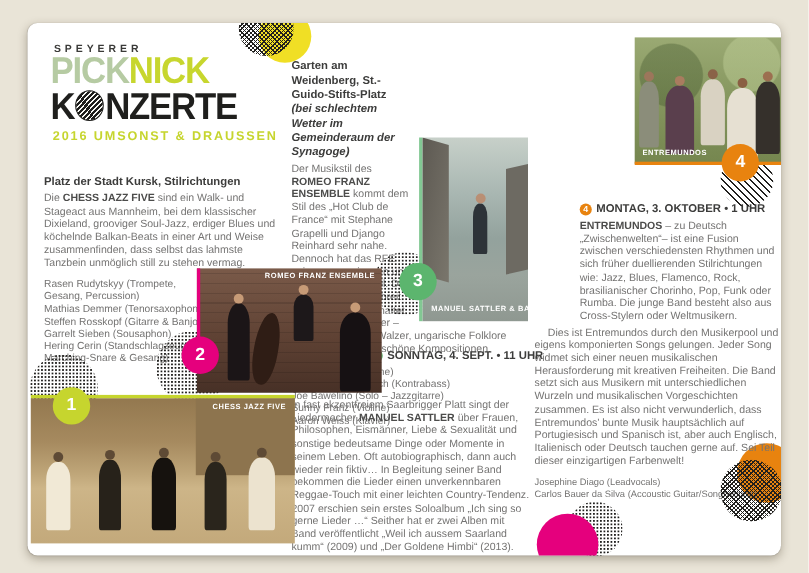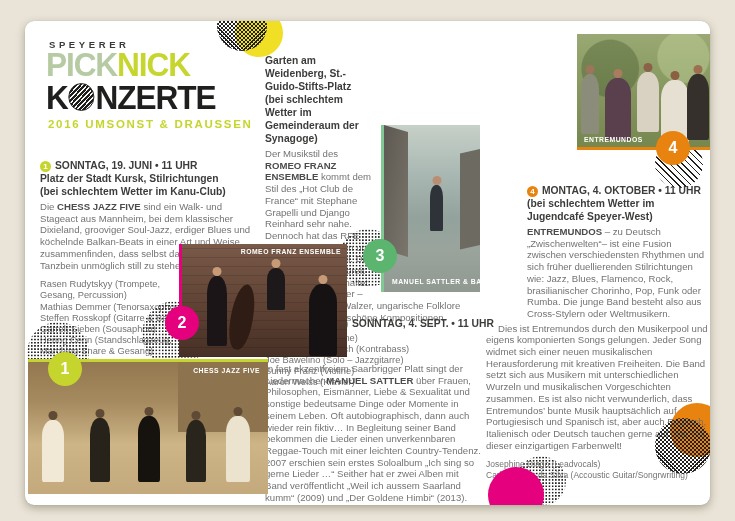--- a/index.html
+++ b/index.html
@@ -12,21 +12,21 @@
   .bigtitle{font-weight:700;font-size:34px;line-height:33px;letter-spacing:-1.2px;transform:scaleX(.93);transform-origin:left top;white-space:nowrap;}
   #title1{left:21px;top:27px;}
   #title2{left:21px;top:60px;color:#1f1f1d;}
   .t-pick{color:#b6cba3;} .t-nick{color:#c7d62e;}
   .oball{display:inline-block;width:28px;height:28px;border-radius:50%;vertical-align:-2px;margin:0 1px;
          background:repeating-linear-gradient(-45deg,#1d1d1b 0 2.1px,#f7f7f3 2.1px 3.3px);border:1px solid #1d1d1b;box-sizing:border-box;}
   #subtitle{left:23px;top:97px;font-weight:700;font-size:11.5px;letter-spacing:1.7px;color:#c6d52e;white-space:nowrap;}
   
   .ev{z-index:3;}
   .ehead,.eloc{font-weight:700;font-size:10.3px;line-height:13px;color:#3c3c3b;}
-  .eweather{font-weight:700;font-size:10.3px;line-height:13px;color:#3c3c3b;}
+  .eweather{font-weight:700;font-style:italic;font-size:10.3px;line-height:13px;color:#3c3c3b;}
   .edesc{margin:3px 0 0 0;font-size:9.6px;line-height:11.7px;color:#747372;}
   .edesc b{color:#4c4c4b;}
   .lineup{margin-top:8px;font-size:9.3px;line-height:11.2px;color:#747372;}
   .ncirc{display:inline-block;width:11px;height:11px;border-radius:50%;color:#fff;font-weight:700;font-size:8px;line-height:11.5px;text-align:center;margin-right:4px;}
   .bg-lime{background:#c6d52e;} .bg-magenta{background:#e5007d;} .bg-green{background:#5cb56e;} .bg-orange{background:#e8830f;}
   #ev1{left:15px;top:138px;width:214px;}
   #ev1 .lineup{width:146px;}
   #ev2{left:240px;top:33px;width:214px;}
   #ev2 .wrapspacer{float:right;width:104px;height:167px;margin-top:71px;}
   #ev2 .lineup{margin-top:9px;}
@@ -82,23 +82,21 @@
 
   <div class="deco abs" id="deco-top-yellow"></div>
   <div class="deco hatch abs" id="deco-top-hatch"></div>
 
   <div class="abs" id="kicker">SPEYERER</div>
   <div class="abs bigtitle" id="title1"><span class="t-pick">PICK</span><span class="t-nick">NICK</span></div>
   <div class="abs bigtitle" id="title2"><span>K</span><span class="oball"></span><span>NZERTE</span></div>
   <div class="abs" id="subtitle">2016 UMSONST &amp; DRAUSSEN</div>
 
   <section class="abs ev" id="ev1">
-    <div class="ehead"><span class="ncirc bg-lime">1</span><span>SONNTAG, 19. JUNI • 11 UHR</span></div>
     <div class="eloc">Platz der Stadt Kursk, Stilrichtungen</div>
-    <div class="eweather">(bei schlechtem Wetter im Kanu-Club)</div>
     <p class="edesc"><span>Die </span><b>CHESS JAZZ FIVE</b><span> sind ein Walk- und Stageact aus Mannheim, bei dem klassischer Dixieland, grooviger Soul-Jazz, erdiger Blues und köchelnde Balkan-Beats in einer Art und Weise zusammenfinden, dass selbst das lahmste Tanzbein unmöglich still zu stehen vermag.</span></p>
     <div class="lineup">
       <div>Rasen Rudytskyy (Trompete, Gesang, Percussion)</div>
       <div>Mathias Demmer (Tenorsaxophon)</div>
       <div>Steffen Rosskopf (Gitarre &amp; Banjo)</div>
       <div>Garrelt Sieben (Sousaphon)</div>
       <div>Hering Cerin (Standschlagzeug, Marching-Snare &amp; Gesang)</div>
     </div>
   </section>
 
@@ -118,22 +116,21 @@
 
   <section class="abs ev" id="ev3-head">
     <div class="ehead"><span class="ncirc bg-green">3</span><span>SONNTAG, 4. SEPT. • 11 UHR</span></div>
   </section>
   <section class="abs ev" id="ev3-desc">
     <p class="edesc" style="margin:0;"><span>In fast akzentfreiem Saarbrigger Platt singt der Liedermacher </span><b>MANUEL SATTLER</b><span> über Frauen, Philosophen, Eismänner, Liebe &amp; Sexualität und sonstige bedeutsame Dinge oder Momente in seinem Leben. Oft autobiographisch, dann auch wieder rein fiktiv… In Begleitung seiner Band bekommen die Lieder einen unverkennbaren Reggae-Touch mit einer leichten Country-Tendenz. 2007 erschien sein erstes Soloalbum „Ich sing so gerne Lieder …“ Seither hat er zwei Alben mit Band veröffentlicht „Weil ich aussem Saarland kumm“ (2009) und „Der Goldene Himbi“ (2013).</span></p>
   </section>
 
   <section class="abs ev" id="ev4">
     <div class="ind">
-      <div class="ehead"><span class="ncirc bg-orange">4</span><span>MONTAG, 4. OKTOBER • 11 UHR</span></div>
-      <div class="eweather">(bei schlechtem Wetter im Jugendcafé Speyer-West)</div>
+      <div class="ehead"><span class="ncirc bg-orange">4</span><span>MONTAG, 3. OKTOBER • 1 UHR</span></div>
       <p class="edesc"><span></span><b>ENTREMUNDOS</b><span> – zu Deutsch „Zwischenwelten“– ist eine Fusion zwischen verschiedensten Rhythmen und sich früher duellierenden Stilrichtungen wie: Jazz, Blues, Flamenco, Rock, brasilianischer Chorinho, Pop, Funk oder Rumba. Die junge Band besteht also aus Cross-Stylern oder Weltmusikern.</span></p>
     </div>
     <p class="edesc2">Dies ist Entremundos durch den Musikerpool und eigens komponierten Songs gelungen. Jeder Song widmet sich einer neuen musikalischen Herausforderung mit kreativen Freiheiten. Die Band setzt sich aus Musikern mit unterschiedlichen Wurzeln und musikalischen Vorgeschichten zusammen. Es ist also nicht verwunderlich, dass Entremundos’ bunte Musik hauptsächlich auf Portugiesisch und Spanisch ist, aber auch Englisch, Italienisch oder Deutsch tauchen gerne auf. Sei Teil dieser einzigartigen Farbenwelt!</p>
     <div class="lineup">
       <div>Josephine Diago (Leadvocals)</div>
       <div>Carlos Bauer da Silva (Accoustic Guitar/Songrwriting)</div>
 
     </div>
   </section>
 

